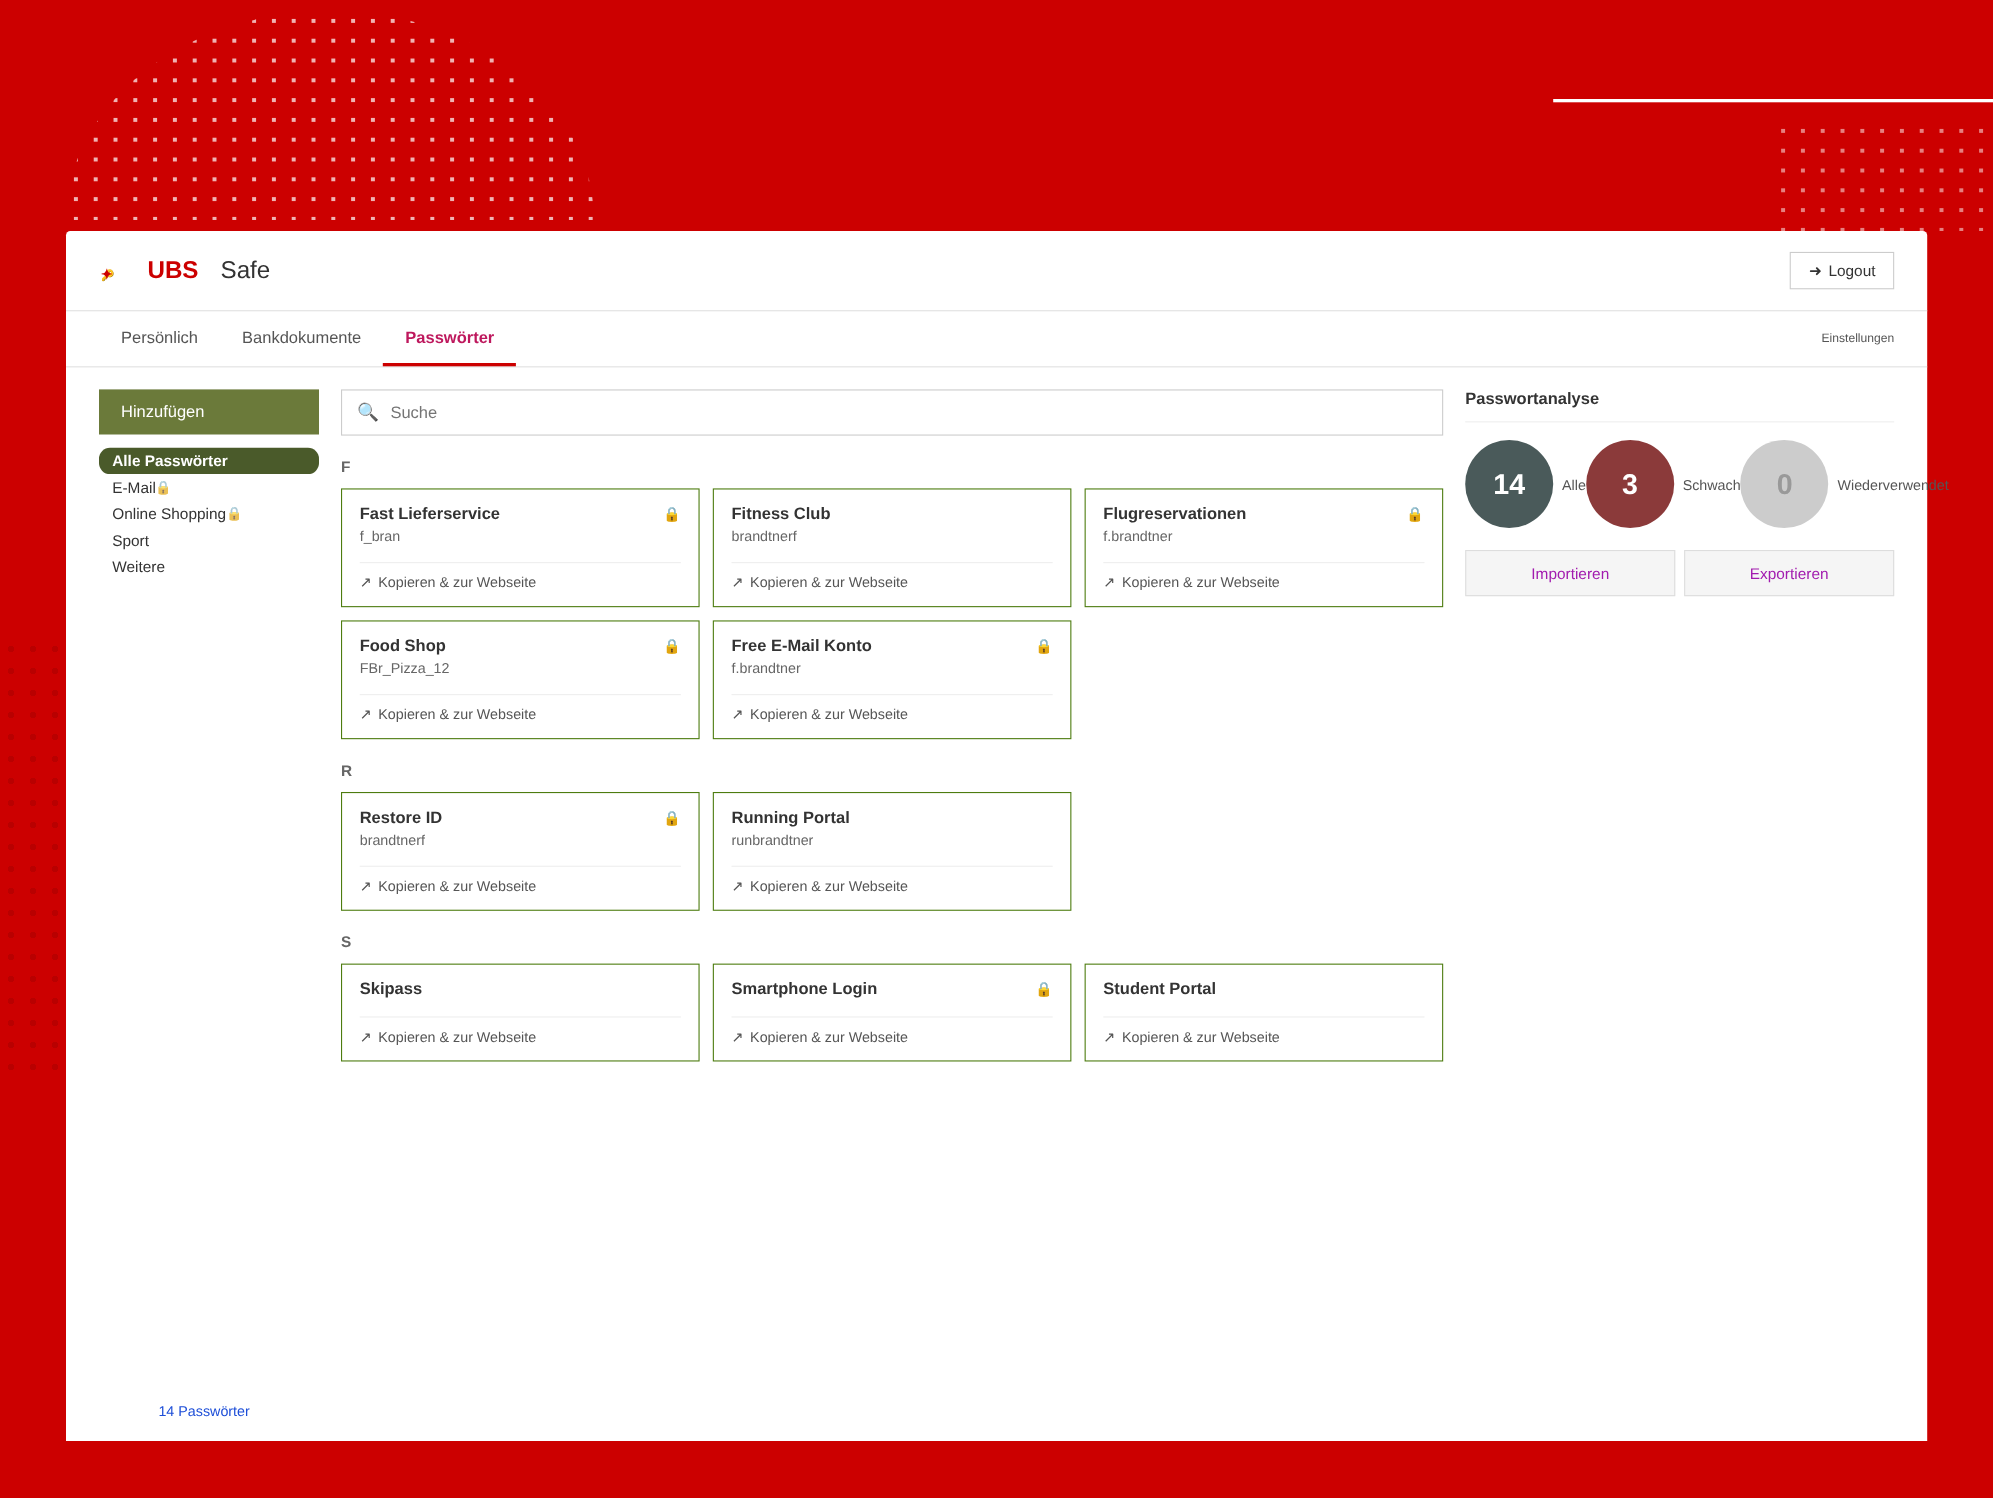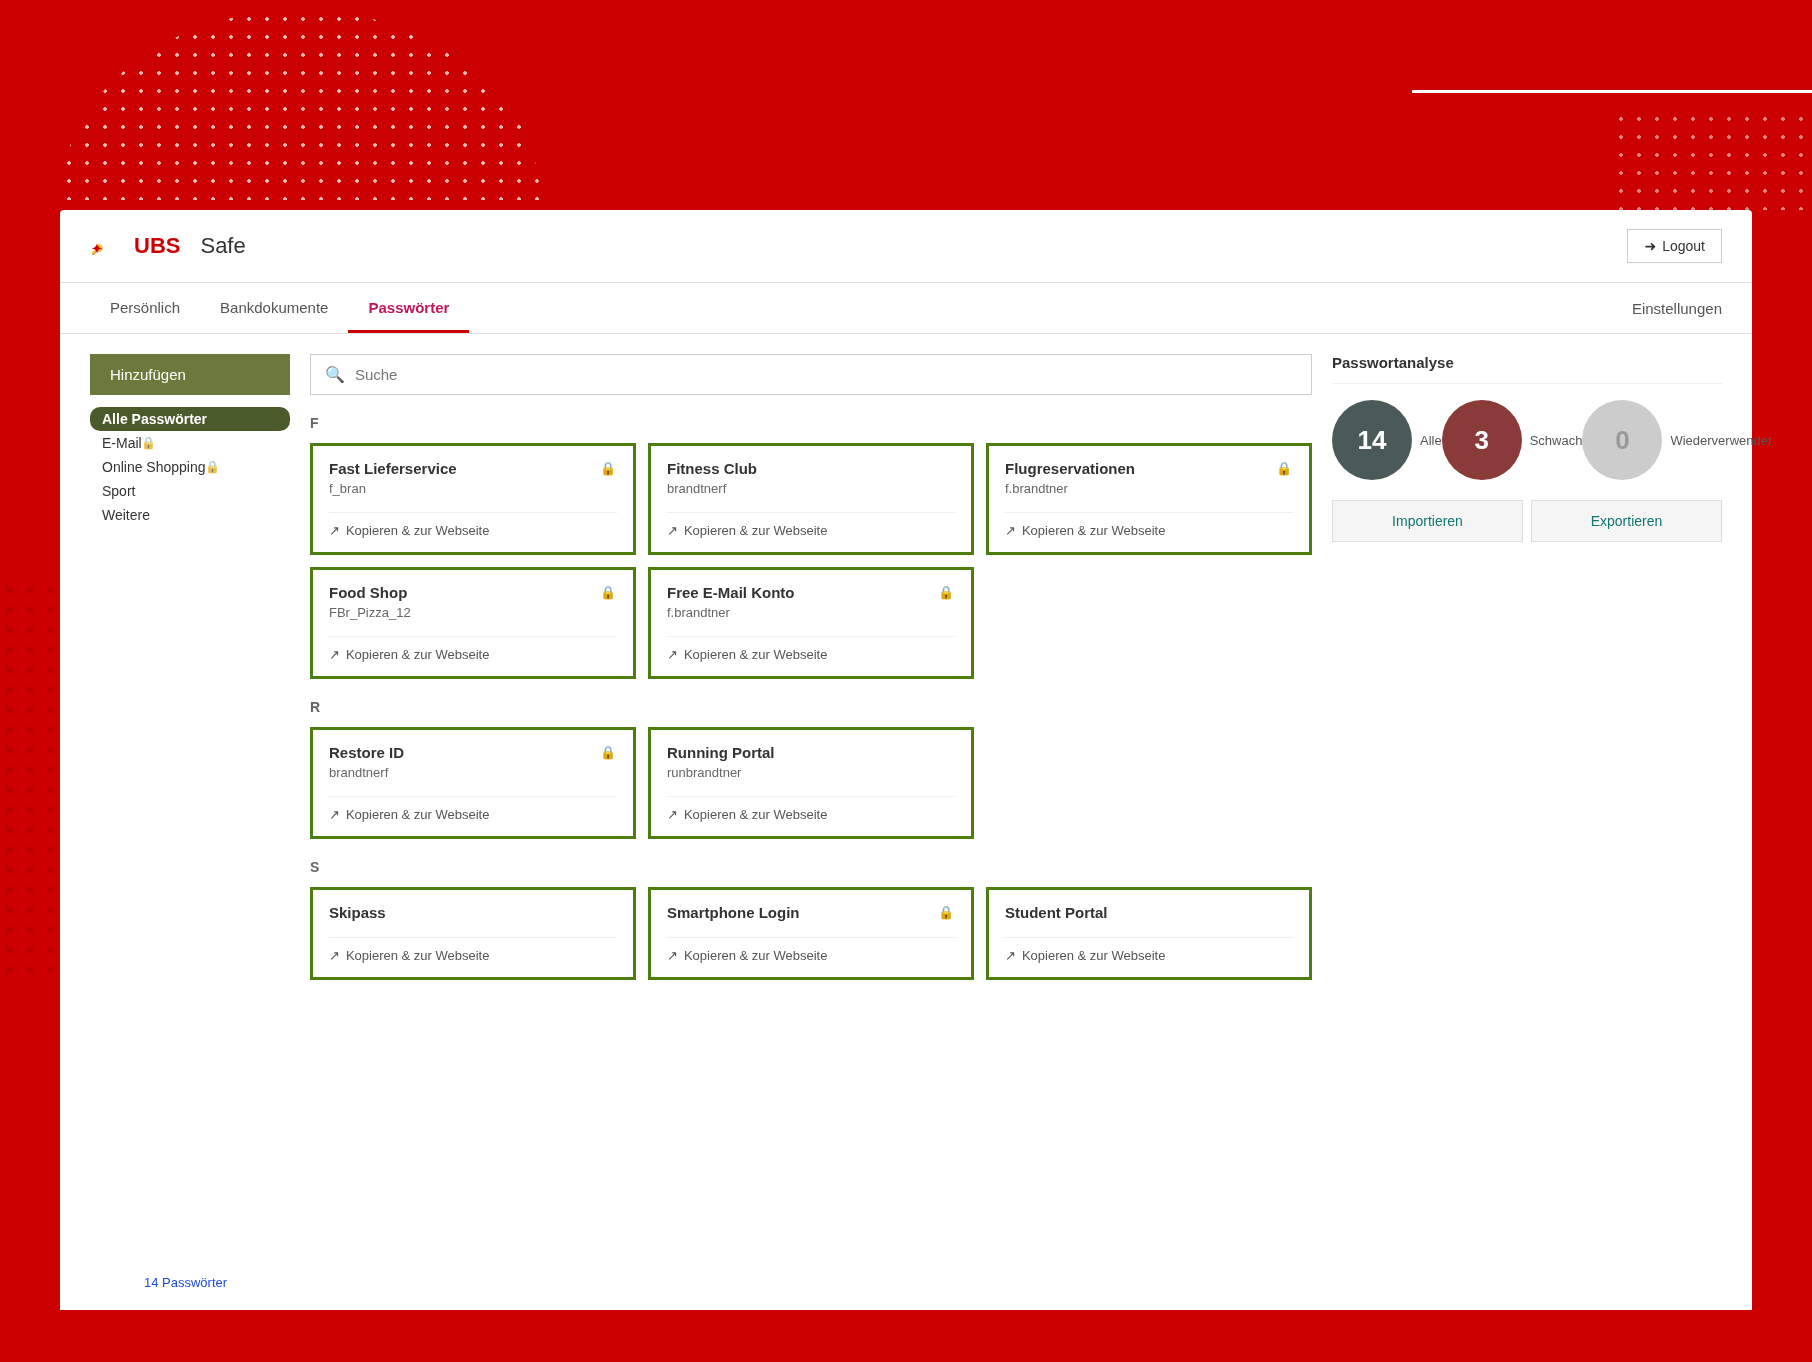--- a/index.html
+++ b/index.html
@@ -122,21 +122,21 @@
     }
 
     .nav-tab.active {
       color: #be185d;
       font-weight: bold;
       border-bottom: 3px solid #cc0000;
     }
 
     .nav-right {
       margin-left: auto;
-      font-size: 15px;
+      font-size: 11px;
       color: #555;
       cursor: pointer;
       padding: 16px 0;
     }
 
     
     .content-layout {
       display: flex;
       padding: 20px 30px;
       gap: 20px;
@@ -228,21 +228,21 @@
 
     
     .cards-grid {
       display: grid;
       grid-template-columns: repeat(3, 1fr);
       gap: 12px;
       margin-bottom: 20px;
     }
 
     .password-card {
-      border: 3px solid #4d7c0f;
+      border: 1px solid #4d7c0f;
       padding: 14px 16px;
       cursor: pointer;
     }
 
     .card-header {
       display: flex;
       align-items: center;
       justify-content: space-between;
       margin-bottom: 4px;
     }
@@ -329,21 +329,21 @@
       gap: 8px;
     }
 
     .analysis-btn {
       flex: 1;
       padding: 12px;
       background: #f5f5f5;
       border: 1px solid #ddd;
       font-size: 14px;
       cursor: pointer;
-      color: #0f766e;
+      color: #a21caf;
       font-weight: 500;
     }
   </style>
 </head>
 <body>
 
 <div class="top-banner">
   <div class="dots-pattern"></div>
   <div class="top-right-line"></div>
   <div class="top-right-dots"></div>

